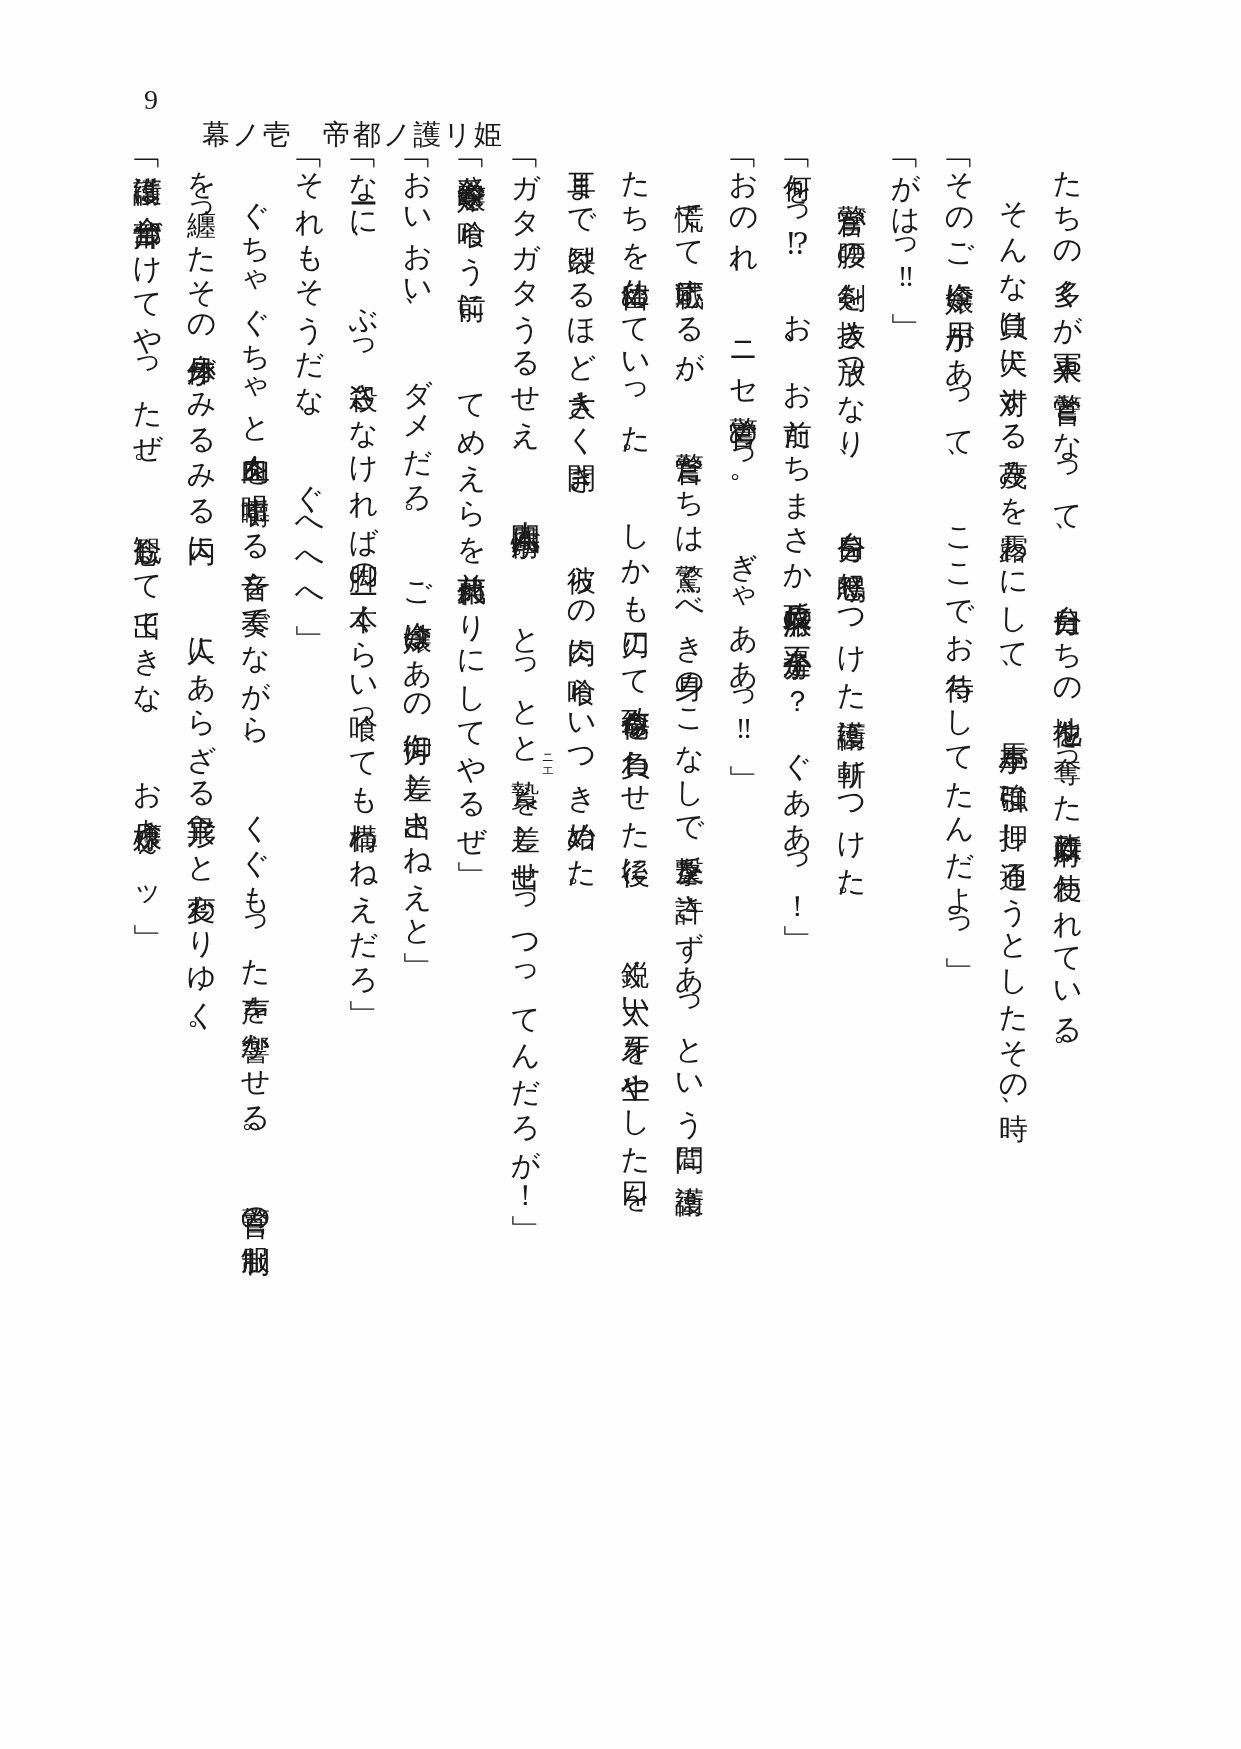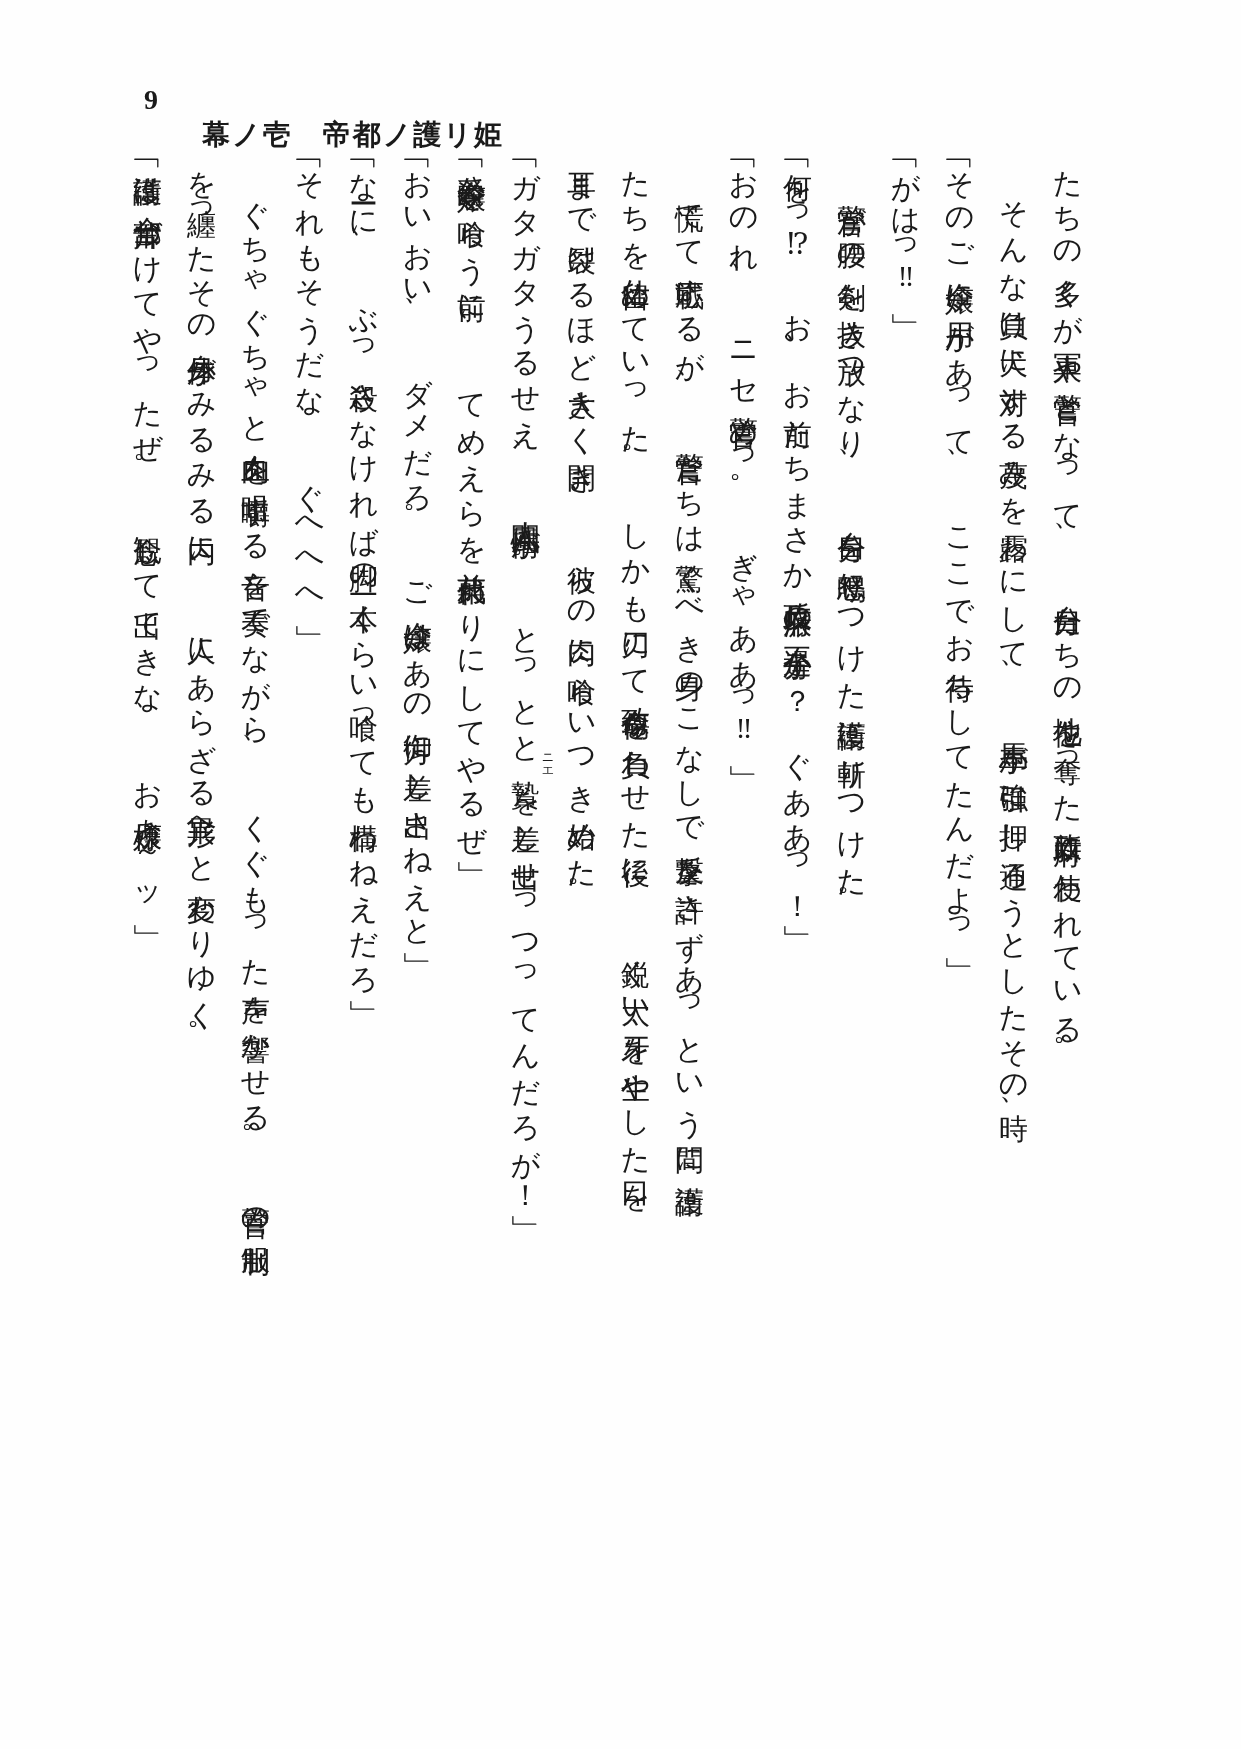--- a/index.html
+++ b/index.html
@@ -15,21 +15,20 @@
     font-family: "Liberation Serif", "DejaVu Serif", serif;
     color: #1a1a1a;
   }
   .running-head {
     position: absolute;
     top: 52px;
     left: 126px;
     font-size: 28px;
     letter-spacing: 2px;
     white-space: pre;
-    font-weight: bold;
   }
   .page-number {
     display: inline-block;
   }
   .chapter-title {
     display: inline-block;
     margin-left: 58px;
   }
   .text-area {
     position: absolute;

